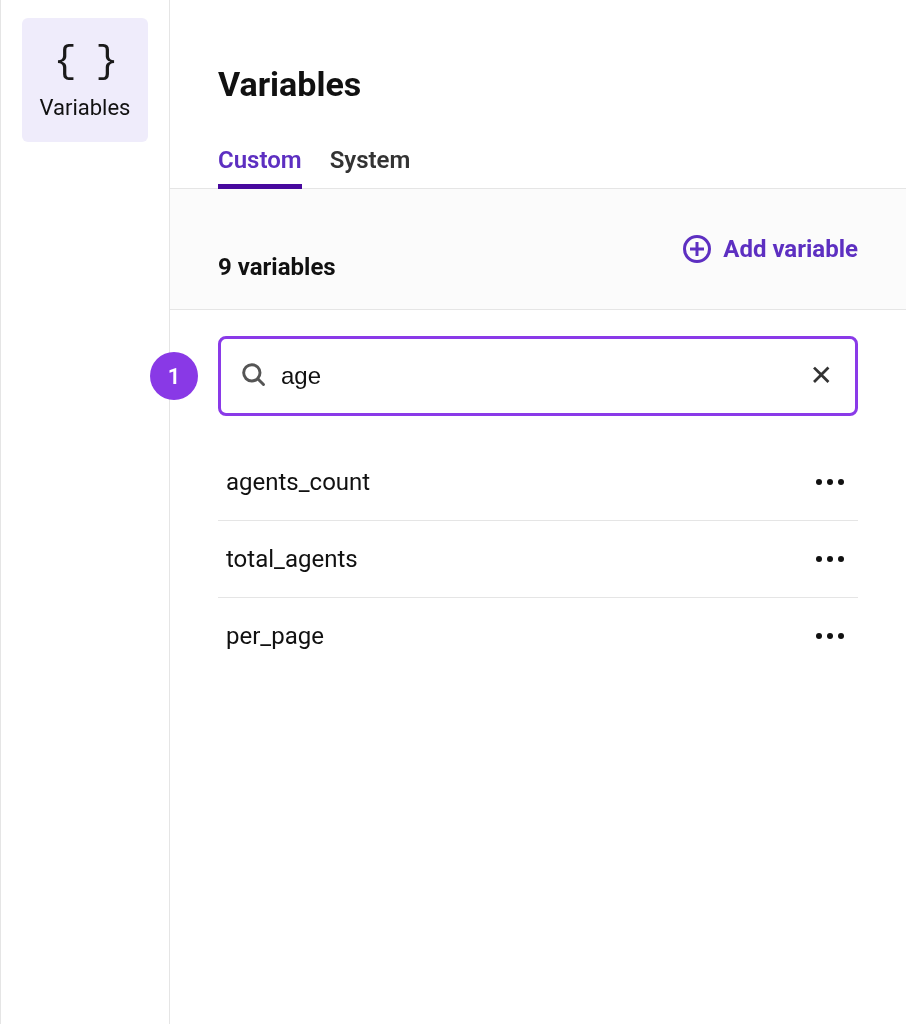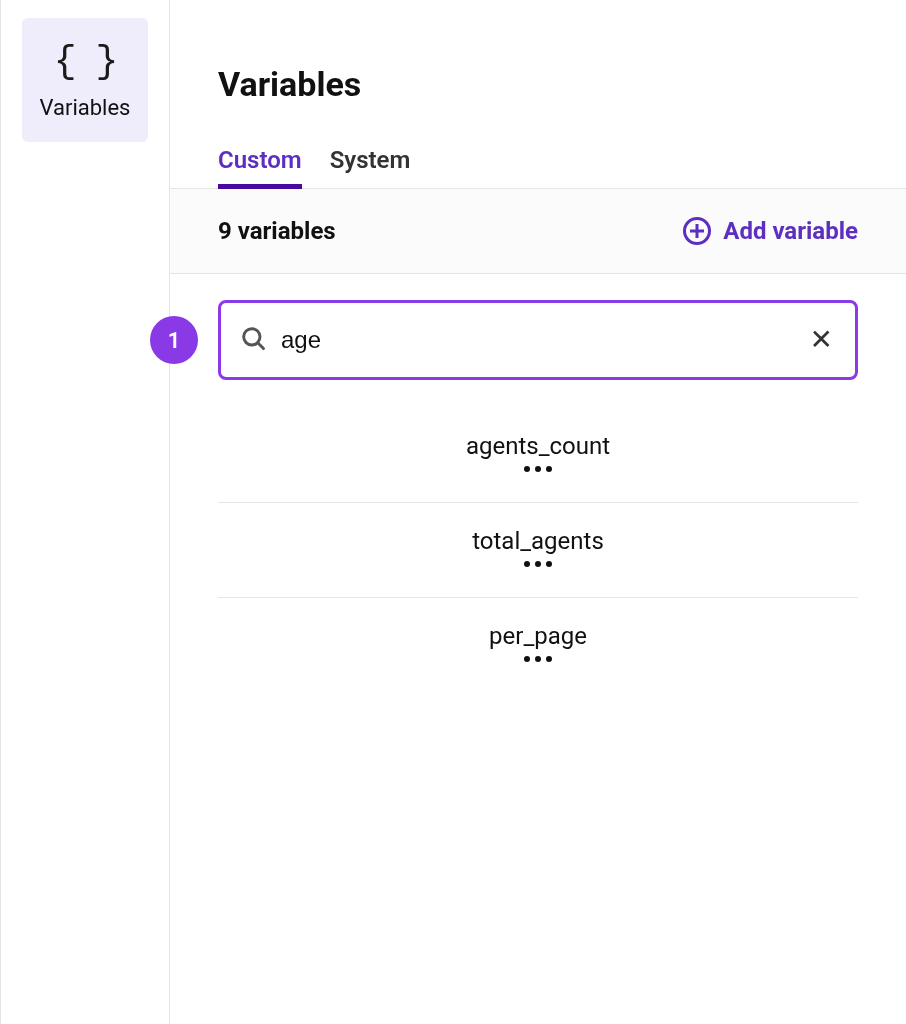--- a/index.html
+++ b/index.html
@@ -94,20 +94,21 @@
       border-bottom: 1px solid #e5e5e5;
       display: flex;
       align-items: center;
       justify-content: space-between;
       padding: 28px 48px 28px 48px;
     }
     .count-text {
       font-size: 24px;
       font-weight: 700;
       color: #111;
+      margin-top: 36px;
     }
     .add-variable {
       display: inline-flex;
       align-items: center;
       gap: 12px;
       color: #5d2fc1;
       font-size: 24px;
       font-weight: 700;
       cursor: pointer;
     }
@@ -192,21 +193,20 @@
       padding: 28px 48px 0 48px;
     }
     .list-item {
       display: flex;
       align-items: center;
       justify-content: space-between;
       padding: 24px 8px;
       border-bottom: 1px solid #e5e5e5;
       font-size: 24px;
       color: #111;
-      flex-direction: column;
     }
     .list-item:last-child {
       border-bottom: none;
     }
     .more-dots {
       display: inline-flex;
       gap: 5px;
       cursor: pointer;
       padding: 6px;
     }

